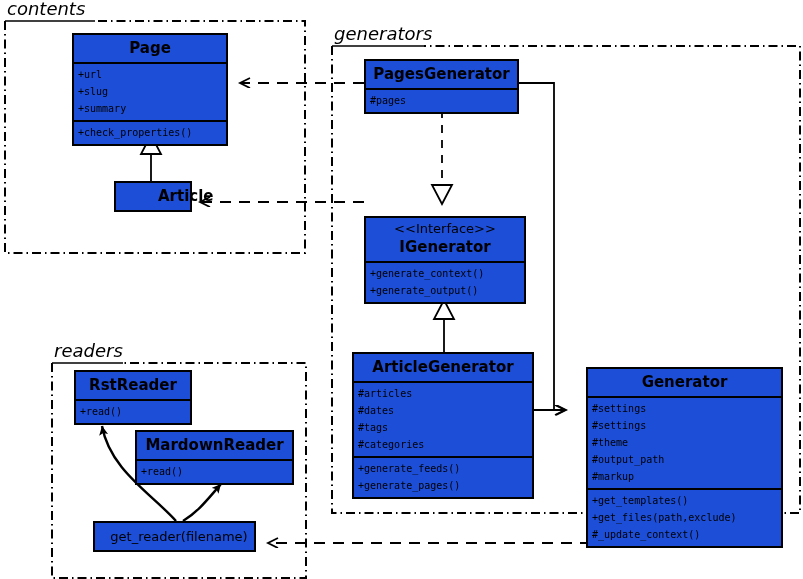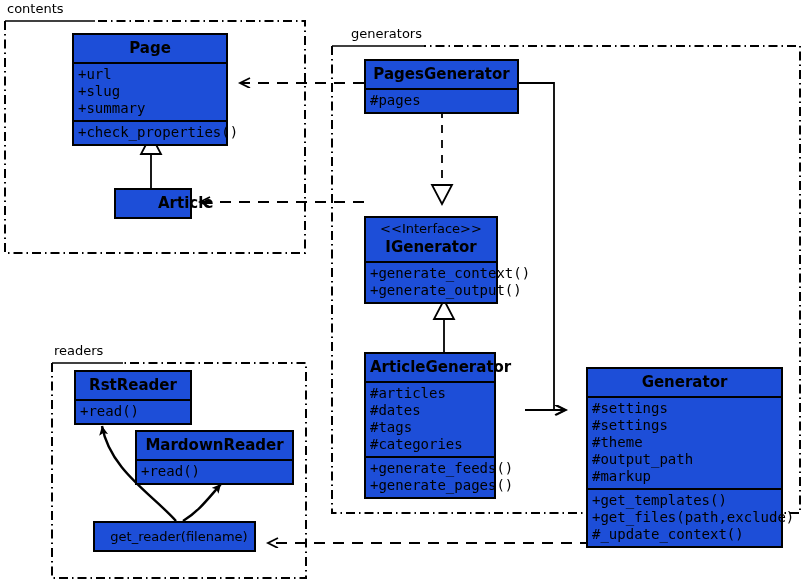--- a/index.html
+++ b/index.html
@@ -14,27 +14,28 @@
     position: relative;
     width: 803px;
     height: 579px;
     background: #ffffff;
     overflow: hidden;
   }
   .pkg-label {
     position: absolute;
     top: -20px;
     left: 2px;
-    font-size: 13px;
+    font-size: 18px;
     color: #000;
     white-space: nowrap;
     background: #ffffff;
     padding: 0 2px 0 1px;
     border-bottom: 1.5px solid #000;
     line-height: 18px;
+    font-style: italic;
   }
   
   .uml {
     position: absolute;
     box-sizing: border-box;
     border: 2px solid #000;
     background: #1d4ed8;
     font-size: 13px;
     z-index: 5;
   }
@@ -53,21 +54,21 @@
     padding: 3px 4px 4px 4px;
   }
   .uml .stereotype {
     text-align: center;
     font-weight: normal;
     font-size: 13px;
     line-height: 16px;
   }
   .uml .row {
     font-family: "DejaVu Sans Mono", monospace;
-    font-size: 14px;
+    font-size: 10px;
     line-height: 17px;
     white-space: pre;
     color: #000;
   }
   .uml.plain {
     text-align: center;
     font-size: 13px;
     padding-left: 9px;
   }
   .uml.plain .row {
@@ -170,58 +171,58 @@
       <path d="M176,521 C152,494 110,470 102,426" fill="none" stroke="#000" stroke-width="2.4" marker-end="url(#m-filled)"></path>
     </g>
 
      MardownReader : curved, filled arrowhead --&gt;
     <g>
       <path d="M183,521 C199,511 207,500 221,484" fill="none" stroke="#000" stroke-width="2.4" marker-end="url(#m-filled)"></path>
     </g>
   </svg>
 
   <div class="pkg-label" style="left:6px; top:0px; border:none;">contents</div>
-  <div class="pkg-label" style="left:350px; top:25px; border:none;text-align:right;">generators</div>
+  <div class="pkg-label" style="left:333px; top:25px; border:none;text-align:right;">generators</div>
   <div class="pkg-label" style="left:53px; top:342px; border:none;">readers</div>
 
   <div class="uml" style="left:72px; top:33px; width:156px;">
     <div class="sec name">Page</div>
     <div class="sec">
       <div class="row">+url</div>
       <div class="row">+slug</div>
       <div class="row">+summary</div>
     </div>
     <div class="sec">
       <div class="row">+check_properties()</div>
     </div>
   </div>
 
-  <div class="uml" style="left:114px; top:188px; width:78px;padding-left:38px;">
+  <div class="uml" style="left:114px; top:181px; width:78px;padding-left:38px;">
     <div class="sec name">Article</div>
   </div>
 
   <div class="uml" style="left:364px; top:59px; width:155px;">
     <div class="sec name">PagesGenerator</div>
     <div class="sec">
       <div class="row">#pages</div>
     </div>
   </div>
 
-  <div class="uml" style="left:364px; top:216px; width:134px;">
+  <div class="uml" style="left:364px; top:216px; width:162px;">
     <div class="sec name">
       <div class="stereotype">&lt;&lt;Interface&gt;&gt;</div>
       <div>IGenerator</div>
     </div>
     <div class="sec">
       <div class="row">+generate_context()</div>
       <div class="row">+generate_output()</div>
     </div>
   </div>
 
-  <div class="uml" style="left:364px; top:352px; width:132px;">
+  <div class="uml" style="left:352px; top:352px; width:182px;">
     <div class="sec name">ArticleGenerator</div>
     <div class="sec">
       <div class="row">#articles</div>
       <div class="row">#dates</div>
       <div class="row">#tags</div>
       <div class="row">#categories</div>
     </div>
     <div class="sec">
       <div class="row">+generate_feeds()</div>
       <div class="row">+generate_pages()</div>

